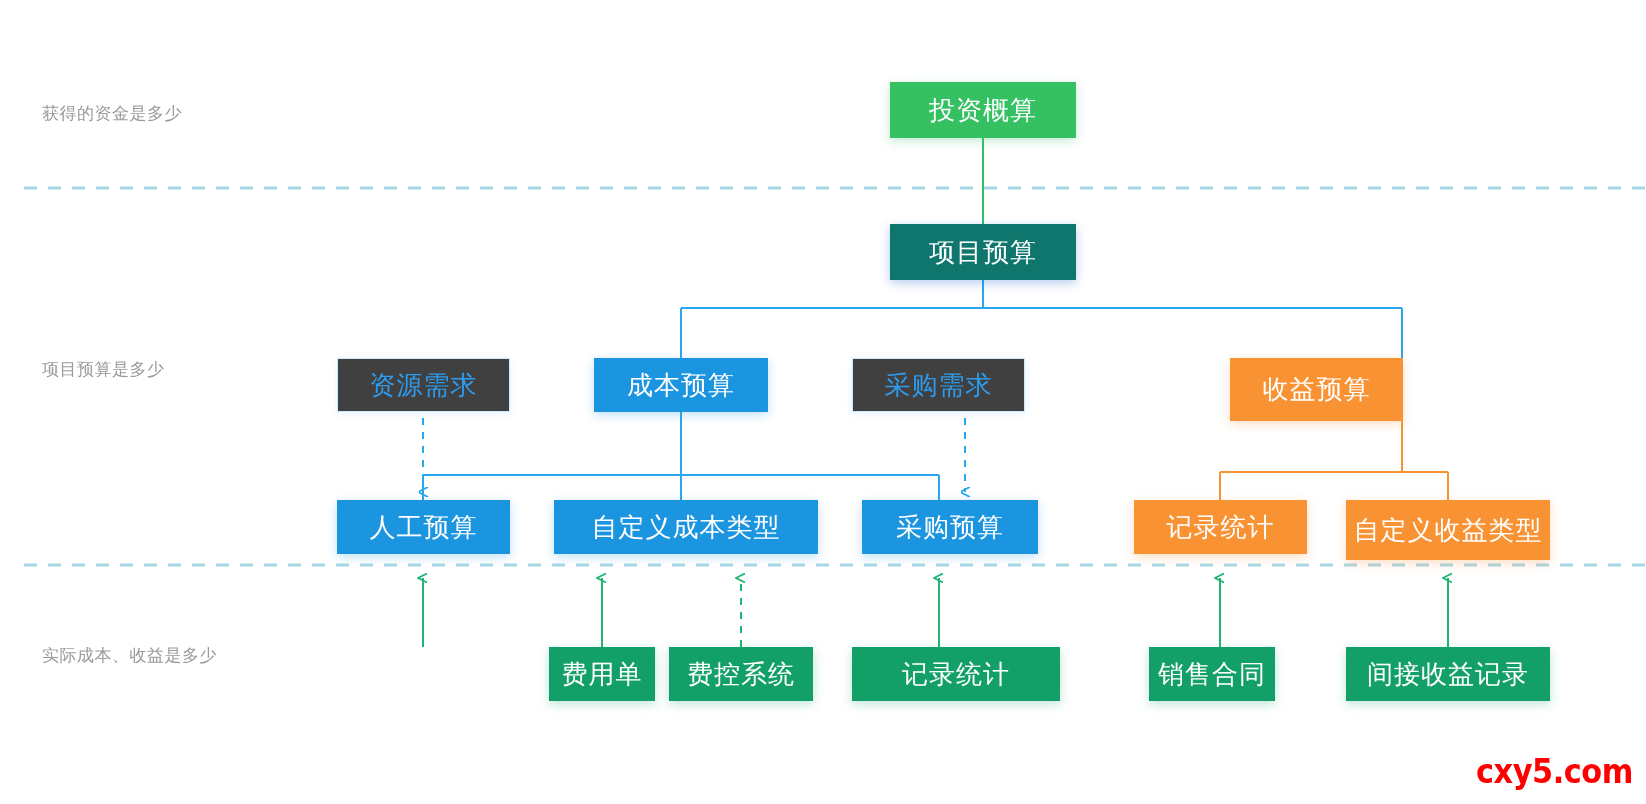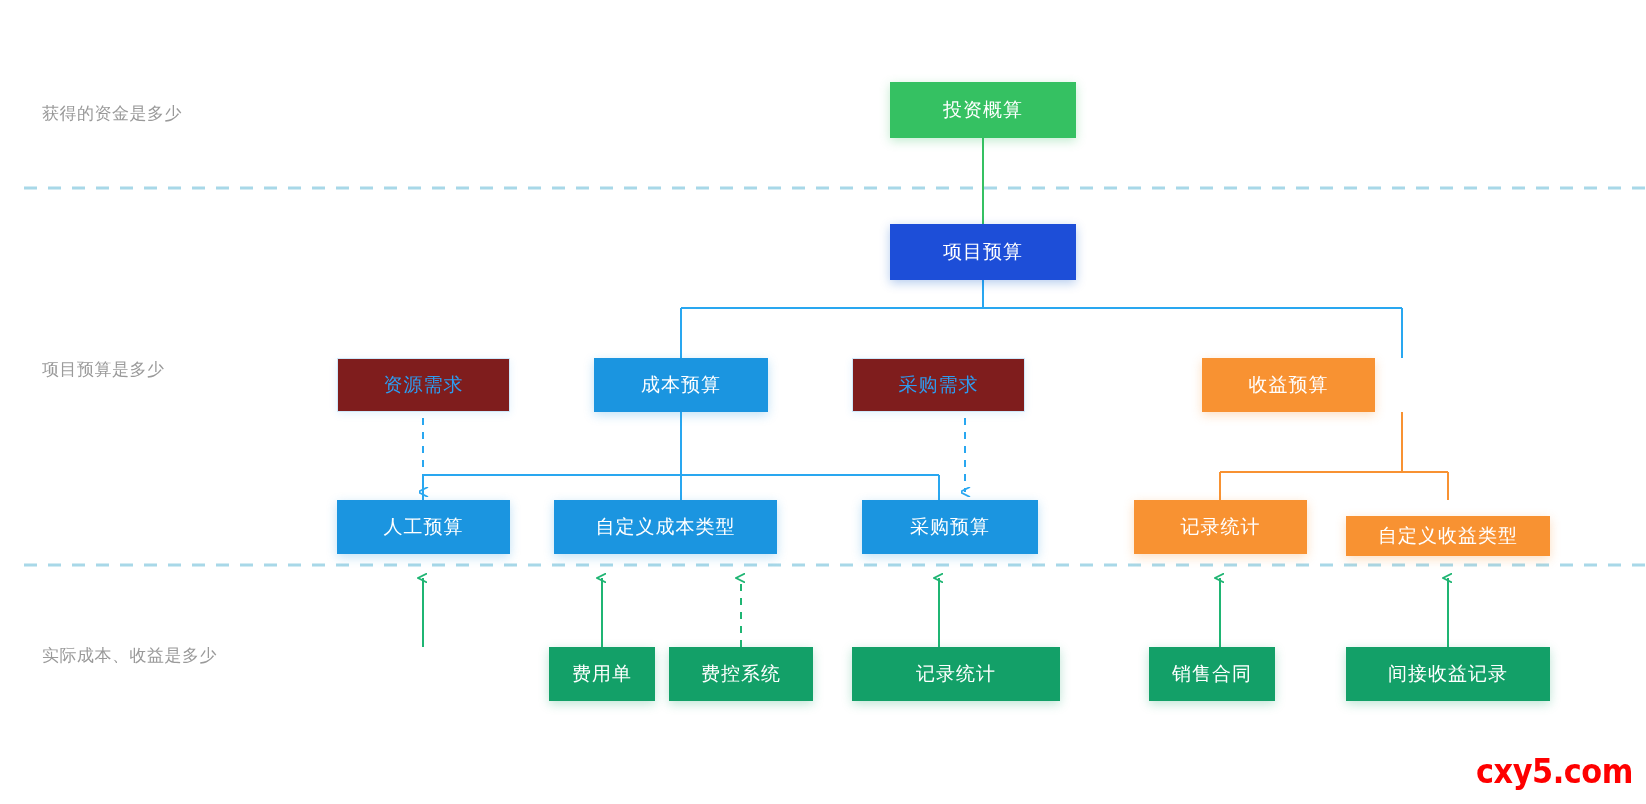--- a/index.html
+++ b/index.html
@@ -31,42 +31,42 @@
     color: #9a9a9a;
     font-size: 17px;
     letter-spacing: 0.5px;
     white-space: nowrap;
   }
   .node {
     position: absolute;
     display: flex;
     align-items: center;
     justify-content: center;
-    font-size: 19px;
+    font-size: 26px;
     letter-spacing: 1px;
     box-sizing: border-box;
     white-space: nowrap;
   }
   .node.green {
     background: #35c162;
     color: #ffffff;
     box-shadow: 0 3px 10px rgba(53,193,98,0.30);
   }
   .node.darkblue {
-    background: #1d4ed8;
+    background: #0f766e;
     color: #ffffff;
     box-shadow: 0 3px 10px rgba(11,85,200,0.30);
   }
   .node.blue {
     background: #1b95e0;
     color: #ffffff;
     box-shadow: 0 3px 10px rgba(27,149,224,0.28);
   }
   .node.ghost {
-    background: #7f1d1d;
+    background: #404040;
     color: #2d9cf0;
     border: 1px solid #cfe8fa;
     box-shadow: 0 2px 8px rgba(45,156,240,0.12);
   }
   .node.orange {
     background: #f89232;
     color: #ffffff;
     box-shadow: 0 3px 10px rgba(248,146,50,0.30);
   }
   .node.teal {
@@ -130,31 +130,31 @@
   <div class="node green" style="left:866px; top:82px; width:186px; height:56px;">投资概算</div>
 
   <div class="node darkblue" style="left:866px; top:224px; width:186px; height:56px;">项目预算</div>
 
   <div class="node ghost" style="left:313px; top:358px; width:173px; height:54px;">资源需求</div>
 
   <div class="node blue" style="left:570px; top:358px; width:174px; height:54px;">成本预算</div>
 
   <div class="node ghost" style="left:828px; top:358px; width:173px; height:54px;">采购需求</div>
 
-  <div class="node orange" style="left:1178px; top:358px; width:173px; height:54px;">收益预算</div>
+  <div class="node orange" style="left:1206px; top:358px; width:173px; height:63px;">收益预算</div>
 
   <div class="node blue" style="left:313px; top:500px; width:173px; height:54px;">人工预算</div>
 
-  <div class="node blue" style="left:530px; top:500px; width:223px; height:54px;">自定义成本类型</div>
+  <div class="node blue" style="left:530px; top:500px; width:264px; height:54px;">自定义成本类型</div>
 
   <div class="node blue" style="left:838px; top:500px; width:176px; height:54px;">采购预算</div>
 
   <div class="node orange" style="left:1110px; top:500px; width:173px; height:54px;">记录统计</div>
 
-  <div class="node orange" style="left:1322px; top:516px; width:204px; height:40px;">自定义收益类型</div>
+  <div class="node orange" style="left:1322px; top:500px; width:204px; height:60px;">自定义收益类型</div>
 
 
   <div class="node teal" style="left:525px; top:647px; width:106px; height:54px;">费用单</div>
 
   <div class="node teal" style="left:645px; top:647px; width:144px; height:54px;">费控系统</div>
 
   <div class="node teal" style="left:828px; top:647px; width:208px; height:54px;">记录统计</div>
 
   <div class="node teal" style="left:1125px; top:647px; width:126px; height:54px;">销售合同</div>
 

